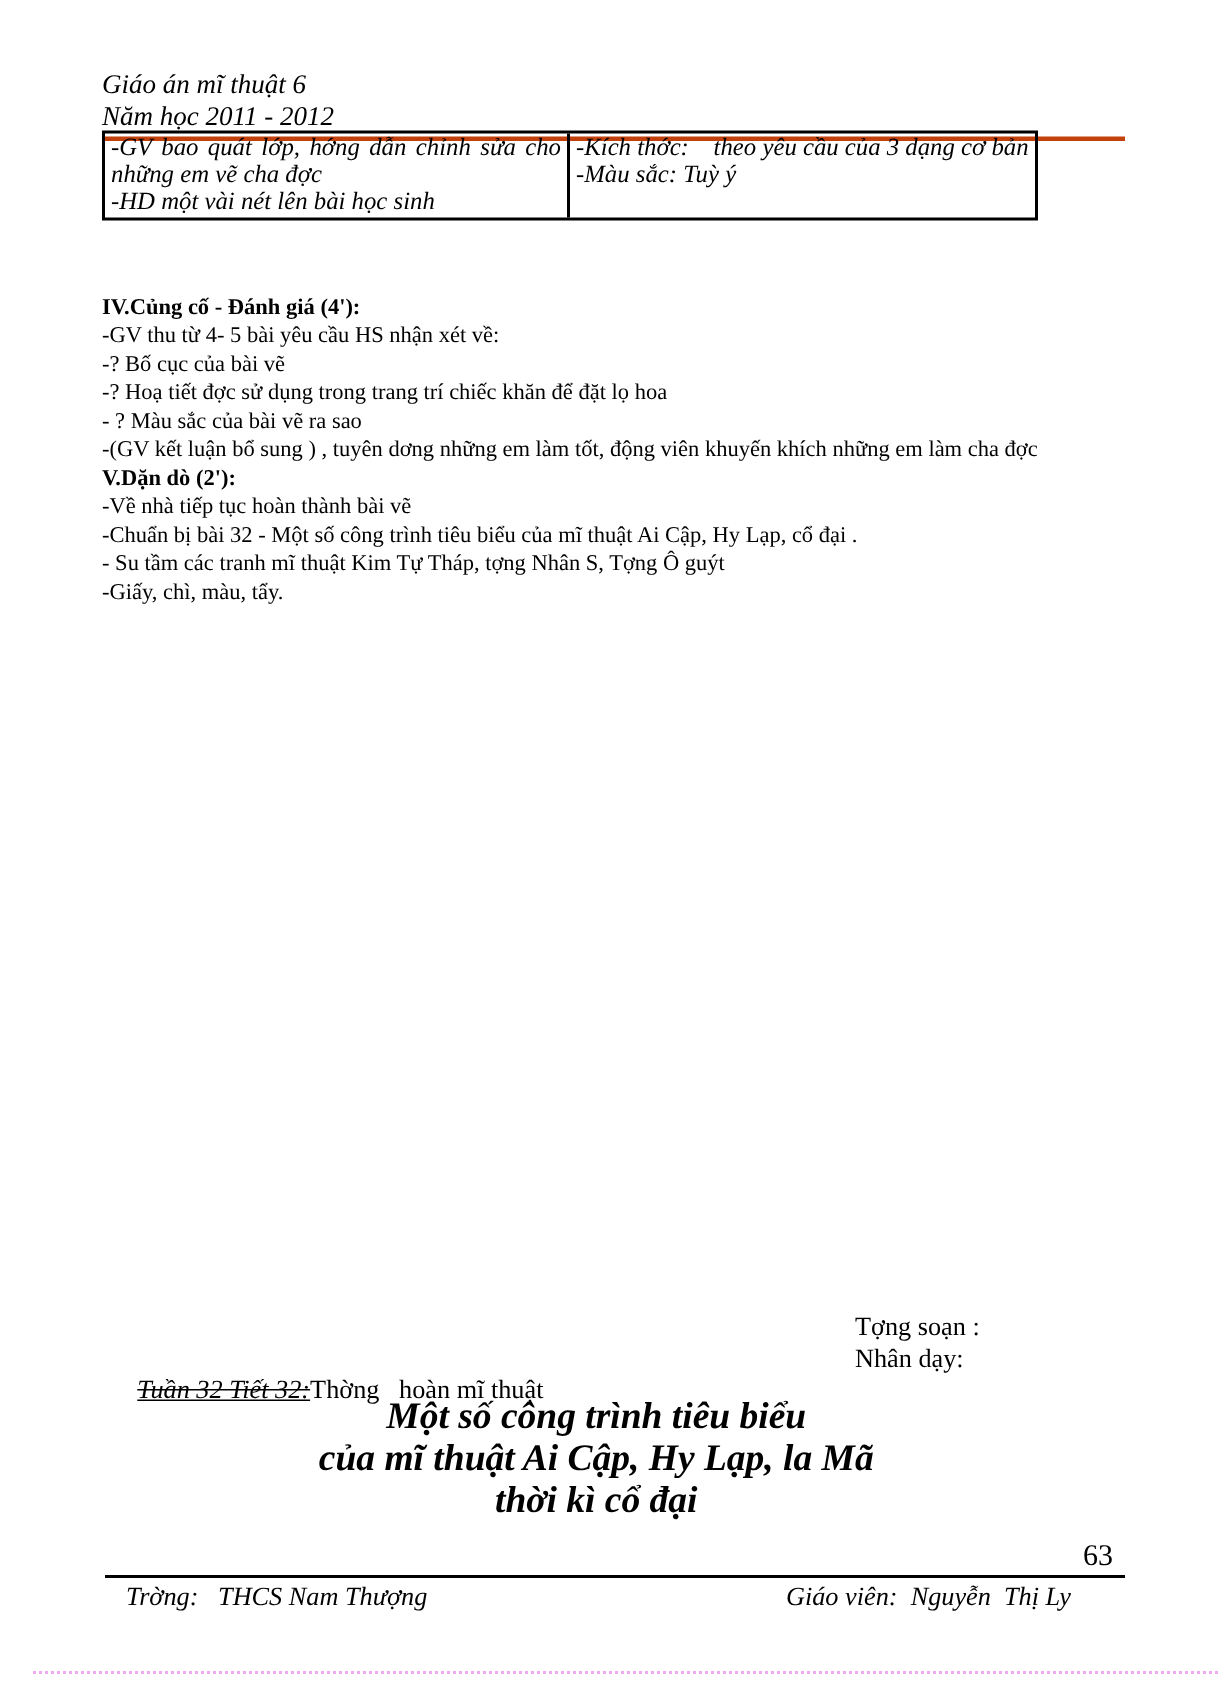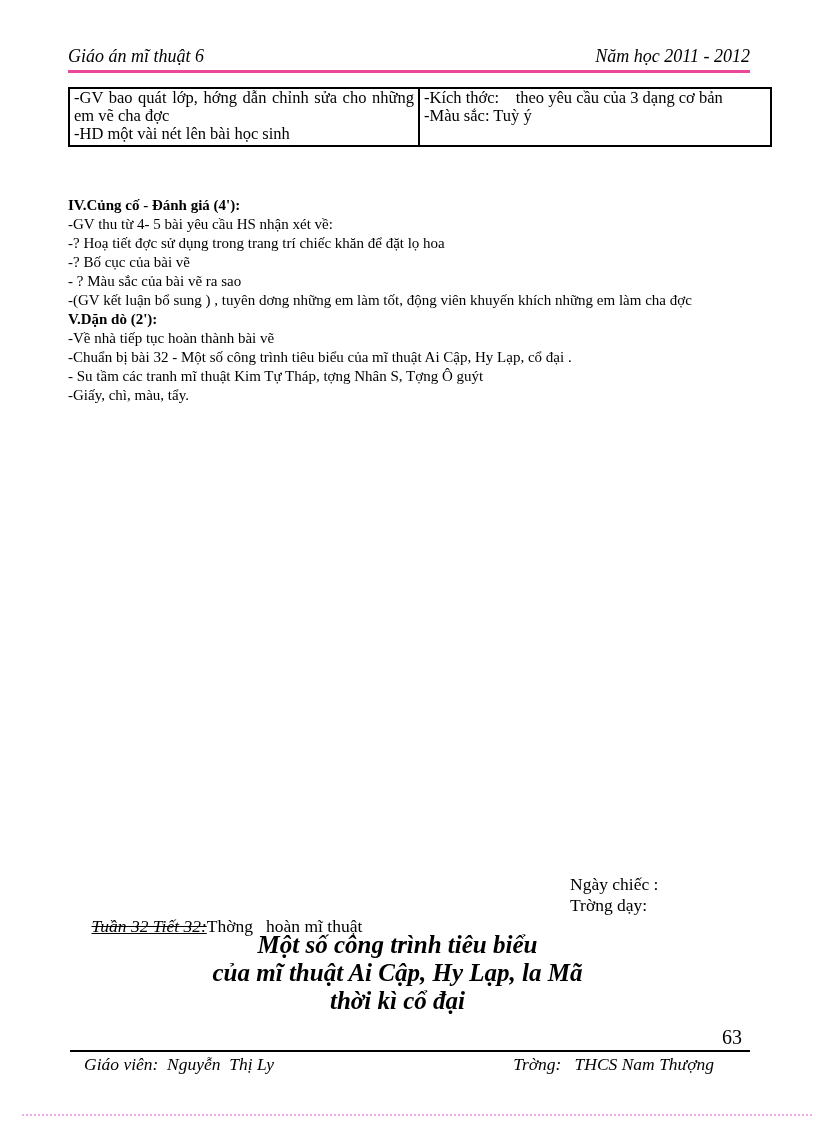--- a/index.html
+++ b/index.html
@@ -17,33 +17,35 @@
   
   .running-header {
     position: absolute;
     left: 68px;
     right: 66px;
     top: 46px;
     display: flex;
     justify-content: space-between;
     font-style: italic;
     font-size: 18px;
-    border-bottom: 3px solid #ec4899;
+    border-bottom: 3px solid #c2410c;
     padding-bottom: 3px;
+    flex-direction: column;
   }
 
   
   .ttable {
     position: absolute;
     left: 68px;
     top: 87px;
-    width: 704px;
+    width: 624px;
     border: 2px solid #000;
     display: flex;
     align-items: stretch;
+    font-style: italic;
   }
   .ttable .cell {
     width: 50%;
     padding: 0 4px 2px 4px;
     font-size: 16.5px;
     line-height: 18px;
     text-align: justify;
   }
   .ttable .cell.cell-left { border-right: 2px solid #000; }
   .ttable .cell.cell-right p { white-space: pre-wrap; }
@@ -148,49 +150,49 @@
     </div>
     <div class="cell cell-right">
       <p>-Kích thớc:    theo yêu cầu của 3 dạng cơ bản</p>
       <p>-Màu sắc: Tuỳ ý</p>
     </div>
   </div>
 
   <div class="body-text">
     <p class="bold">IV.Củng cố - Đánh giá (4'):</p>
     <p>-GV thu từ 4- 5 bài yêu cầu HS nhận xét về:</p>
+    <p>-? Bố cục của  bài vẽ</p>
     <p>-? Hoạ tiết đợc   sử dụng trong trang trí chiếc khăn để đặt lọ hoa</p>
-    <p>-? Bố cục của  bài vẽ</p>
     <p>- ? Màu sắc của  bài vẽ ra sao</p>
     <p class="justify">-(GV kết luận bổ sung ) , tuyên dơng   những em làm tốt, động viên khuyến khích những em làm cha   đợc</p>
     <p class="bold">V.Dặn dò (2'):</p>
     <p>-Về nhà tiếp tục hoàn thành bài vẽ</p>
     <p>-Chuẩn bị bài  32 - Một số công trình tiêu biểu của mĩ thuật Ai Cập, Hy Lạp, cổ đại .</p>
     <p>- Su  tầm các tranh mĩ thuật Kim Tự Tháp, tợng   Nhân S,   Tợng   Ô guýt</p>
     <p>-Giấy, chì, màu, tẩy.</p>
   </div>
 
   <div class="lesson-week">
     <span class="week-label">Tuần 32 Tiết 32:</span><span class="subject-label">Thờng   hoàn mĩ thuật</span>
   </div>
 
   <div class="lesson-dates">
-    <div>Ngày chiếc :</div>
-    <div>Trờng dạy:</div>
+    <div>Tợng soạn :</div>
+    <div>Nhân dạy:</div>
   </div>
 
   <div class="lesson-title">
     <div>Một số công trình tiêu biểu</div>
     <div>của mĩ thuật Ai Cập, Hy Lạp, la Mã</div>
     <div>thời kì cổ đại</div>
   </div>
 
   <div class="page-number">63</div>
   <div class="footer-rule"></div>
 
   <div class="running-footer">
+    <span>Trờng:   THCS Nam Thượng</span>
     <span>Giáo viên:  Nguyễn  Thị Ly</span>
-    <span>Trờng:   THCS Nam Thượng</span>
   </div>
 
   <div class="page-break-dots"></div>
 
 </div>
 
 </body></html>

